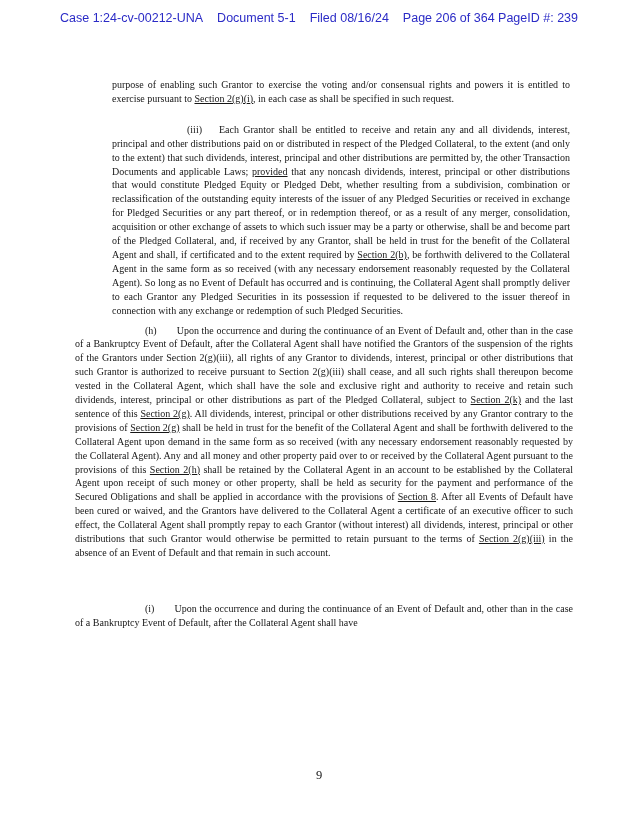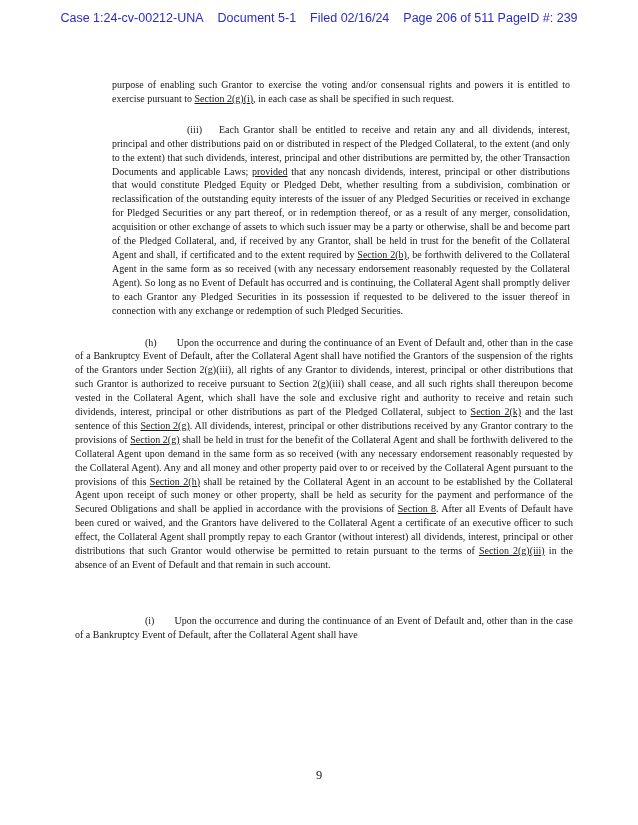--- a/index.html
+++ b/index.html
@@ -42,21 +42,21 @@
     padding: 0;
   }
   p.p-cont {
     margin-left: 37px;
     margin-right: 3px;
     margin-bottom: 17px;
   }
   p.p-iii {
     margin-left: 37px;
     margin-right: 3px;
-    margin-bottom: 18px;
+    margin-bottom: 6px;
     text-indent: 75px;
   }
   p.p-h {
     margin-bottom: 42px;
     text-indent: 70px;
   }
   p.p-i {
     margin-bottom: 16px;
     text-indent: 70px;
   }
@@ -81,22 +81,22 @@
   }
 </style>
 </head>
 <body>
 
 <div class="page">
 
   <div class="stamp" style="color: rgb(43, 43, 198);">
     <span>Case 1:24-cv-00212-UNA</span>
     <span>Document 5-1</span>
-    <span>Filed 02/16/24</span>
-    <span>Page 206 of 511 PageID #: 239</span>
+    <span>Filed 08/16/24</span>
+    <span>Page 206 of 364 PageID #: 239</span>
   </div>
 
   <div class="doc-body">
 
     <p class="para p-cont"><span><span>purpose of enabling such Grantor to exercise the voting and/or consensual rights and powers it is entitled to exercise pursuant to </span><span class="u">Section 2(g)(i)</span><span>, in each case as shall be specified in such request.</span></span></p>
 
     <p class="para p-iii"><span>(iii)</span><span class="label-gap-sm"></span><span><span>Each Grantor shall be entitled to receive and retain any and all dividends, interest, principal and other distributions paid on or distributed in respect of the Pledged Collateral, to the extent (and only to the extent) that such dividends, interest, principal and other distributions are permitted by, the other Transaction Documents and applicable Laws; </span><span class="u">provided</span><span> that any noncash dividends, interest, principal or other distributions that would constitute Pledged Equity or Pledged Debt, whether resulting from a subdivision, combination or reclassification of the outstanding equity interests of the issuer of any Pledged Securities or received in exchange for Pledged Securities or any part thereof, or in redemption thereof, or as a result of any merger, consolidation, acquisition or other exchange of assets to which such issuer may be a party or otherwise, shall be and become part of the Pledged Collateral, and, if received by any Grantor, shall be held in trust for the benefit of the Collateral Agent and shall, if certificated and to the extent required by </span><span class="u">Section 2(b)</span><span>, be forthwith delivered to the Collateral Agent in the same form as so received (with any necessary endorsement reasonably requested by the Collateral Agent). So long as no Event of Default has occurred and is continuing, the Collateral Agent shall promptly deliver to each Grantor any Pledged Securities in its possession if requested to be delivered to the issuer thereof in connection with any exchange or redemption of such Pledged Securities.</span></span></p>
 
     <p class="para p-h"><span>(h)</span><span class="label-gap-md"></span><span><span>Upon the occurrence and during the continuance of an Event of Default and, other than in the case of a Bankruptcy Event of Default, after the Collateral Agent shall have notified the Grantors of the suspension of the rights of the Grantors under Section 2(g)(iii), all rights of any Grantor to dividends, interest, principal or other distributions that such Grantor is authorized to receive pursuant to Section 2(g)(iii) shall cease, and all such rights shall thereupon become vested in the Collateral Agent, which shall have the sole and exclusive right and authority to receive and retain such dividends, interest, principal or other distributions as part of the Pledged Collateral, subject to </span><span class="u">Section 2(k)</span><span> and the last sentence of this </span><span class="u">Section 2(g)</span><span>. All dividends, interest, principal or other distributions received by any Grantor contrary to the provisions of </span><span class="u">Section 2(g)</span><span> shall be held in trust for the benefit of the Collateral Agent and shall be forthwith delivered to the Collateral Agent upon demand in the same form as so received (with any necessary endorsement reasonably requested by the Collateral Agent). Any and all money and other property paid over to or received by the Collateral Agent pursuant to the provisions of this </span><span class="u">Section 2(h)</span><span> shall be retained by the Collateral Agent in an account to be established by the Collateral Agent upon receipt of such money or other property, shall be held as security for the payment and performance of the Secured Obligations and shall be applied in accordance with the provisions of </span><span class="u">Section 8</span><span>. After all Events of Default have been cured or waived, and the Grantors have delivered to the Collateral Agent a certificate of an executive officer to such effect, the Collateral Agent shall promptly repay to each Grantor (without interest) all dividends, interest, principal or other distributions that such Grantor would otherwise be permitted to retain pursuant to the terms of </span><span class="u">Section 2(g)(iii)</span><span> in the absence of an Event of Default and that remain in such account.</span></span></p>
 

